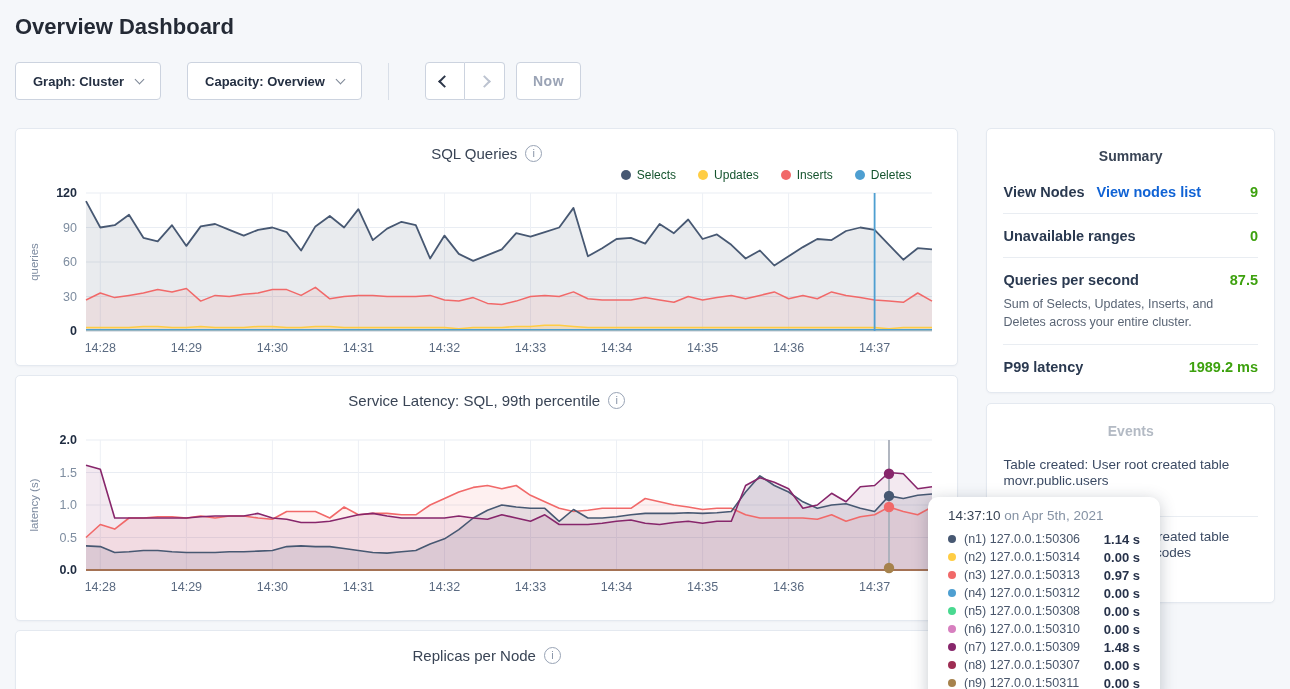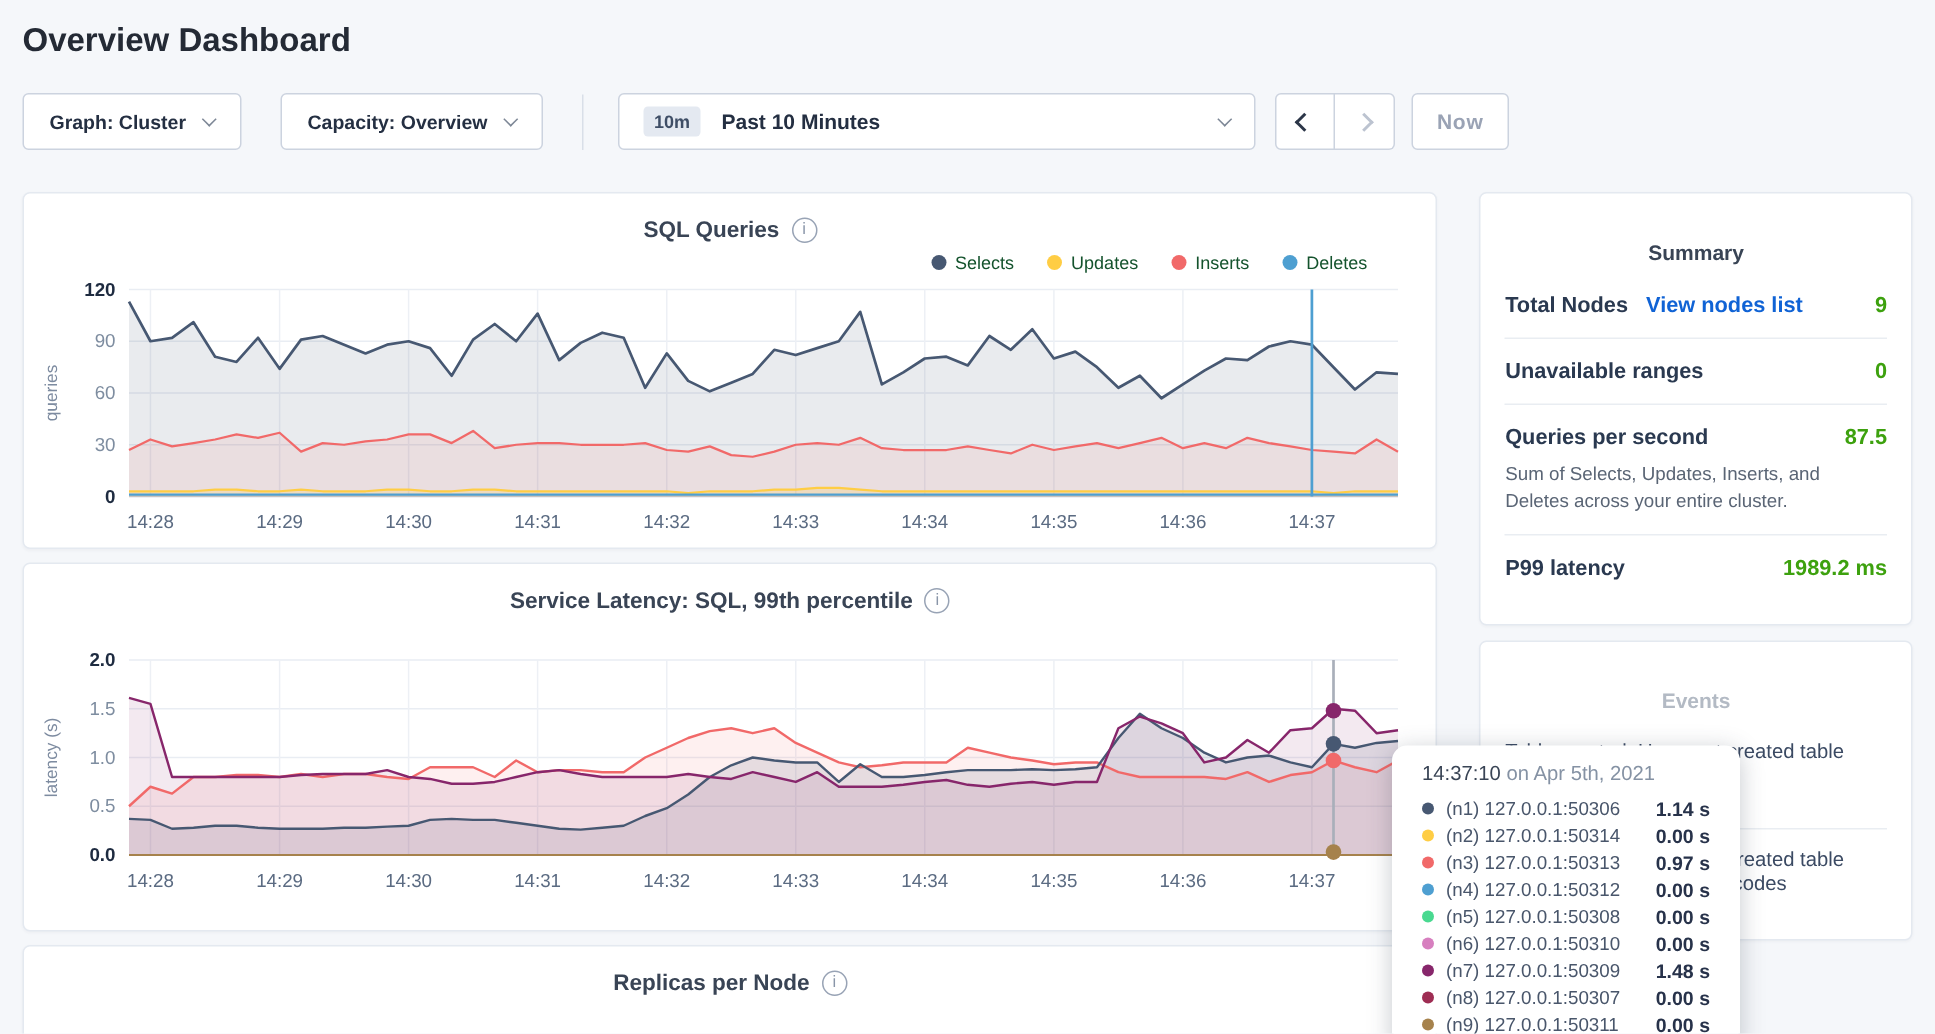--- a/index.html
+++ b/index.html
@@ -30,36 +30,36 @@
   .chevr { width:9px; height:9px; border-right:2.2px solid #bcc3d0; border-top:2.2px solid #bcc3d0; transform:rotate(45deg); }
   .nowbtn { margin-left:11px; padding:0 16px; color:#9aa3b5; font-size:14px; letter-spacing:.5px; }
 
   
   .layout { display:flex; align-items:flex-start; }
   .col-main { width:945px; }
   .col-side { width:289px; margin-left:28px; }
   .panel { background:#fff; border:1px solid #e4e9f0; border-radius:5px; box-shadow:0 1px 2px rgba(40,50,70,.04); }
   .col-main .panel { margin-bottom:9px; padding-top:12px; }
   .p-head { display:flex; align-items:center; justify-content:center; gap:8px; height:24px; }
-  .p-title { font-size:15px; font-weight:bold; color:#394455; }
+  .p-title { font-size:15px; font-weight:normal; color:#394455; }
   .info { width:17px; height:17px; border:1px solid #98a3b5; border-radius:50%; color:#8995a8;
       display:inline-flex; align-items:center; justify-content:center; font-size:11px; cursor:pointer; }
   .info::before { content:"i"; }
   .legend { display:flex; justify-content:flex-end; gap:22px; height:20px; align-items:center; padding-right:46px; }
   .lg-item { display:inline-flex; align-items:center; gap:6px; font-size:12px; color:#14532d; cursor:pointer; }
   .lg-dot { width:10px; height:10px; border-radius:50%; display:inline-block; }
   #panel-sql { height:238px; }
   #panel-lat { height:246px; }
   #panel-lat .chart { margin-top:18px; }
   #panel-rep { height:150px; }
   svg { font-family:"Liberation Sans",sans-serif; display:block; }
   .chart { margin-left:8px; }
 
   
-  .side { padding:16px 16px; margin-bottom:10px; }
+  .side { padding:4px 16px; margin-bottom:10px; }
   .s-title { text-align:center; font-size:14px; font-weight:bold; color:#394455; padding:15px 0 6px; }
   .s-title.ev { color:#b3bac4; }
   .s-row { padding:14px 0 13px; }
   .s-row + .s-row { border-top:1px solid #e9edf2; }
   .s-line { display:flex; align-items:baseline; gap:12px; }
   .s-label { font-size:14.5px; font-weight:bold; color:#2a3950; }
   .s-link { font-size:14.5px; font-weight:bold; color:#1063d5; text-decoration:none; cursor:pointer; }
   .s-val { margin-left:auto; font-size:14.5px; font-weight:bold; color:#3da10e; }
   .s-desc { font-size:12.5px; color:#5a6575; line-height:1.45; margin-top:7px; }
   #panel-events { height:200px; }
@@ -86,25 +86,20 @@
   <div class="controls" data-name="controls-row">
     <button class="dd" data-name="graph-dropdown">
       <span data-name="graph-dropdown-label">Graph: Cluster</span>
       <span class="chev" data-name="chevron-down-icon"></span>
     </button>
     <button class="dd" data-name="dashboard-dropdown">
       <span data-name="dashboard-dropdown-label">Capacity: Overview</span>
       <span class="chev" data-name="chevron-down-icon"></span>
     </button>
     <div class="vdiv" data-name="divider"></div>
-    <button class="timesel" data-name="time-range-selector">
-      <span class="badge" data-name="time-range-badge">10m</span>
-      <span class="tlabel" data-name="time-range-label">Past 10 Minutes</span>
-      <span class="chev" data-name="chevron-down-icon"></span>
-    </button>
     <div class="navgroup" data-name="time-nav-group">
       <button class="navbtn" data-name="prev-range-button">
           <span class="chevl" data-name="chevron-left-icon"></span>
         </button>
       <button class="navbtn" data-name="next-range-button">
           <span class="chevr" data-name="chevron-right-icon"></span>
         </button>
     </div>
     <button class="nowbtn" data-name="now-button">Now</button>
   </div>
@@ -235,21 +230,21 @@
         </div>
       </section>
     </div>
 
     <div class="col-side" data-name="sidebar-column">
       <aside class="panel side" data-name="summary-panel">
         <div class="s-title" data-name="summary-title">Summary</div>
         <div id="srows" data-name="summary-rows">
             <div class="s-row" data-name="summary-row">
               <div class="s-line">
-                <span class="s-label" data-name="summary-label">Total Nodes</span>
+                <span class="s-label" data-name="summary-label">View Nodes</span>
                 <a class="s-link" data-name="view-nodes-link">View nodes list</a>
                 <span class="s-val" data-name="summary-value">9</span>
               </div>
             </div>
             <div class="s-row" data-name="summary-row">
               <div class="s-line">
                 <span class="s-label" data-name="summary-label">Unavailable ranges</span>
                 <span class="s-val" data-name="summary-value">0</span>
               </div>
             </div>

